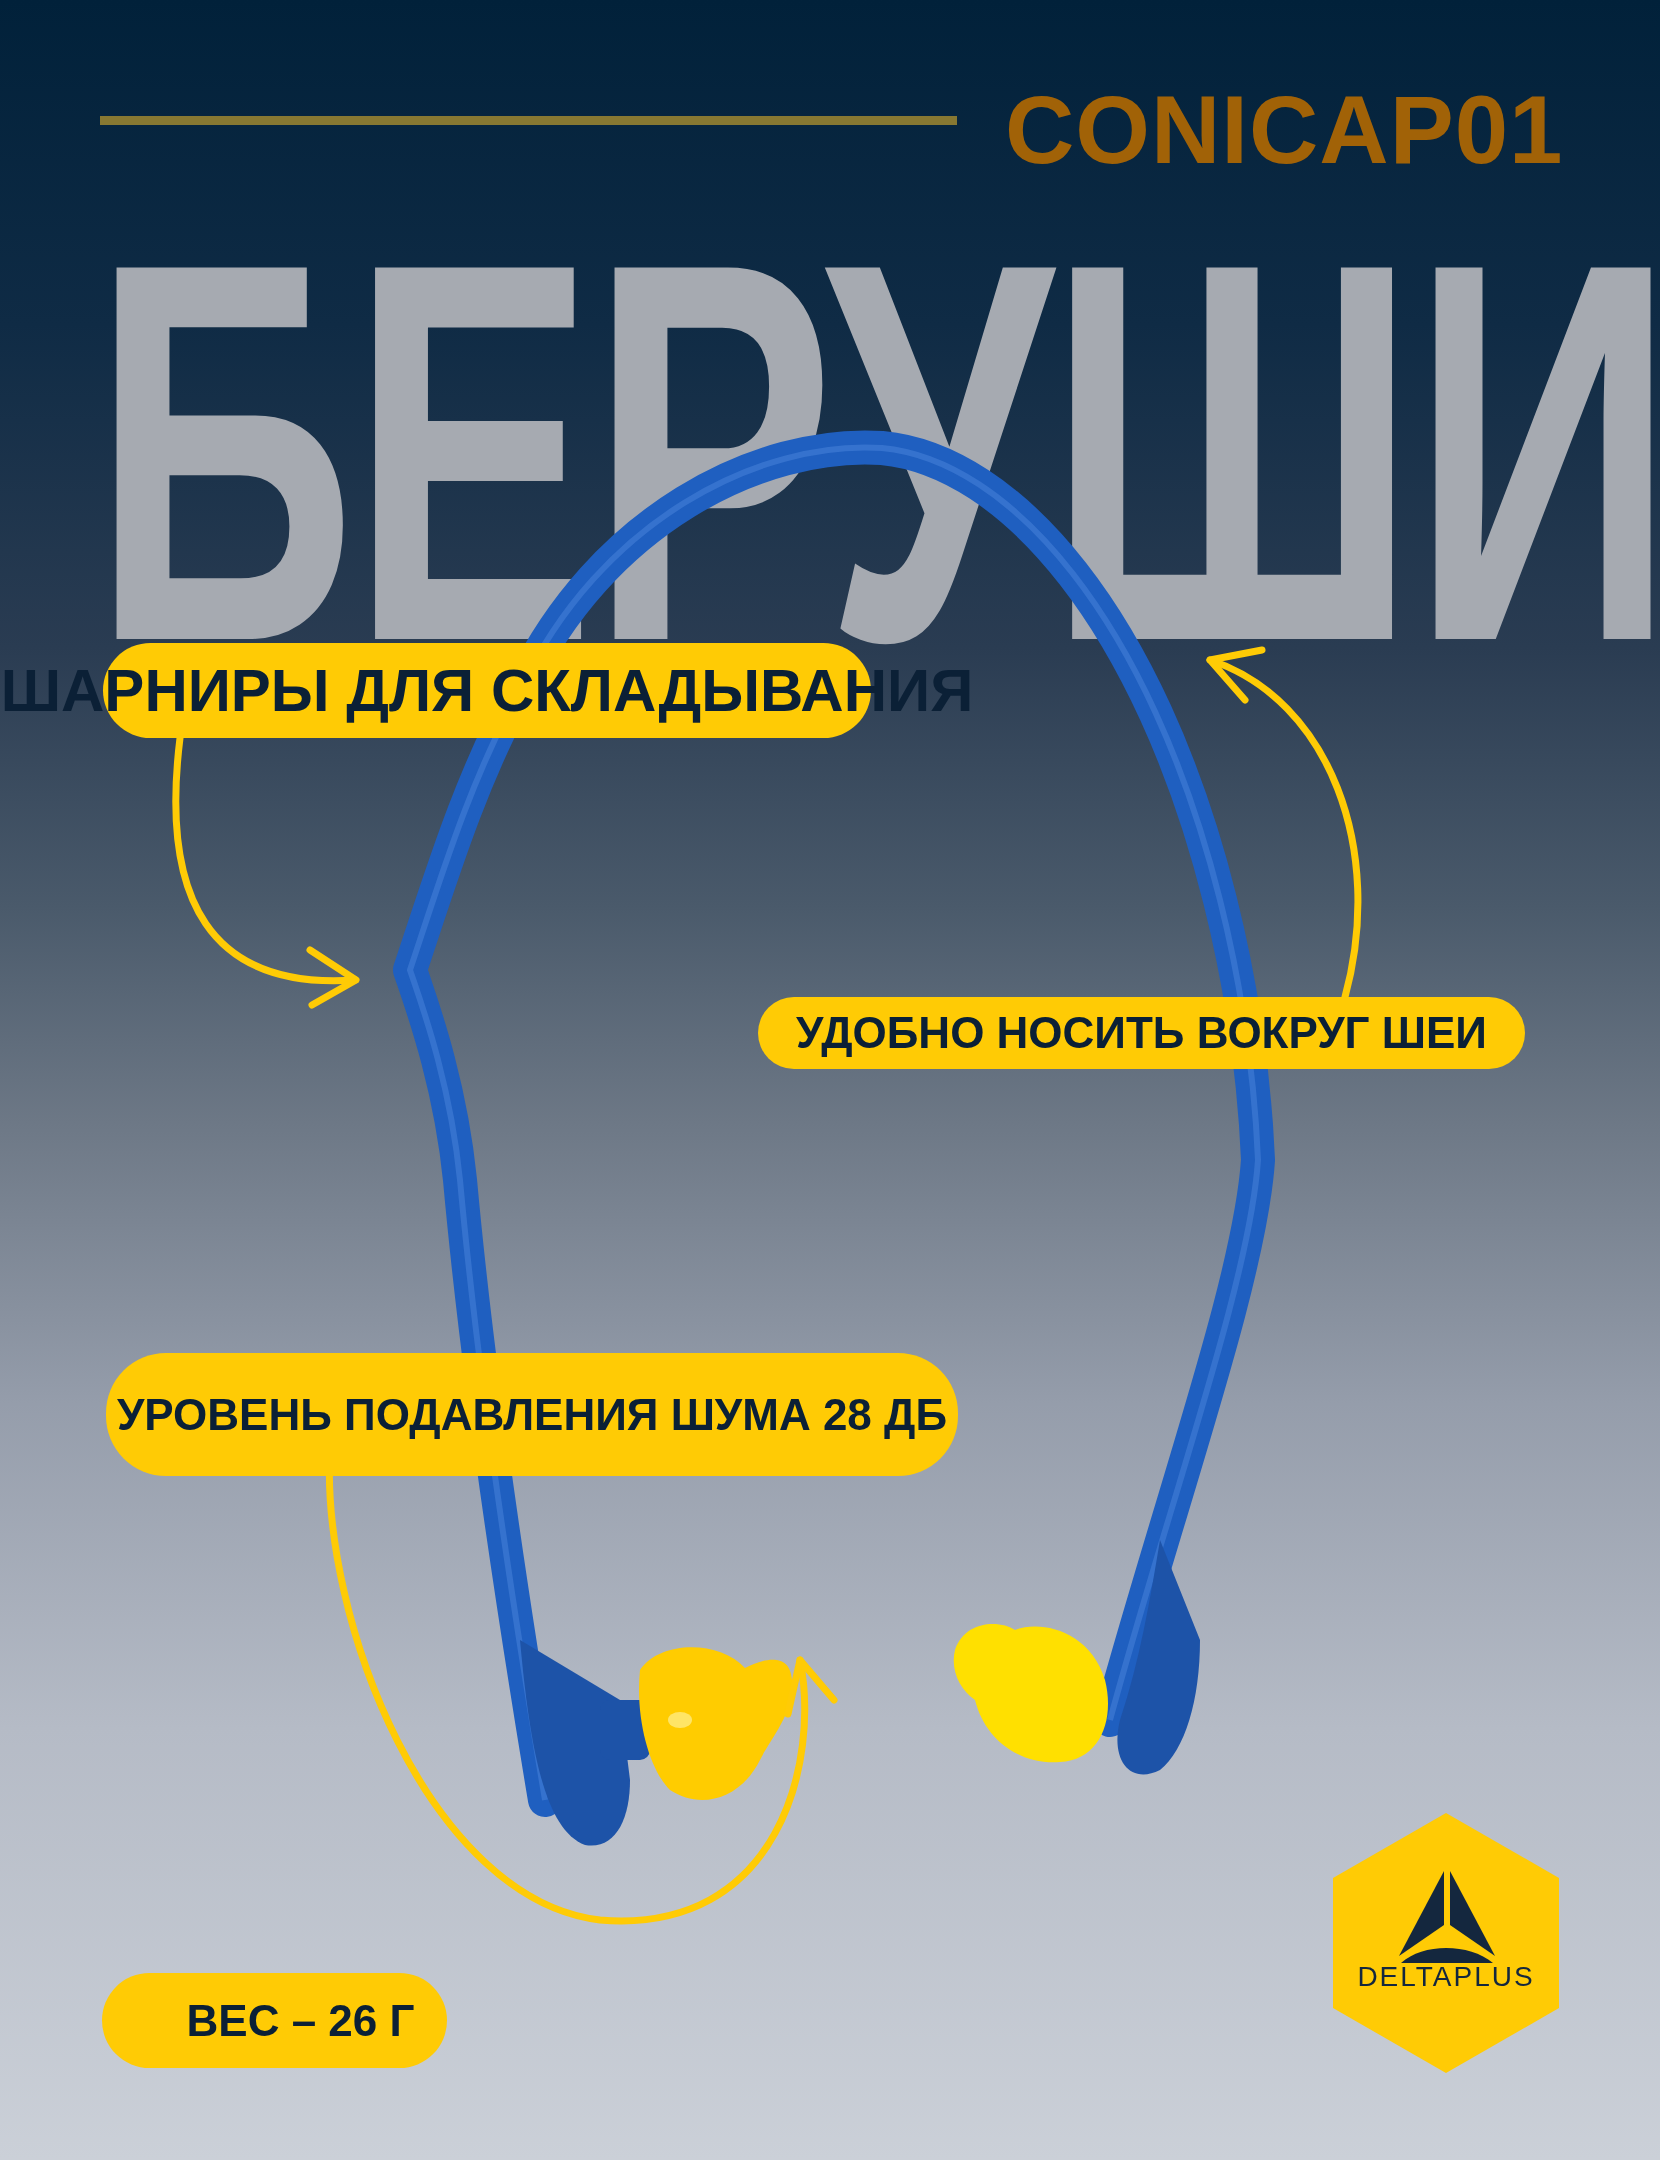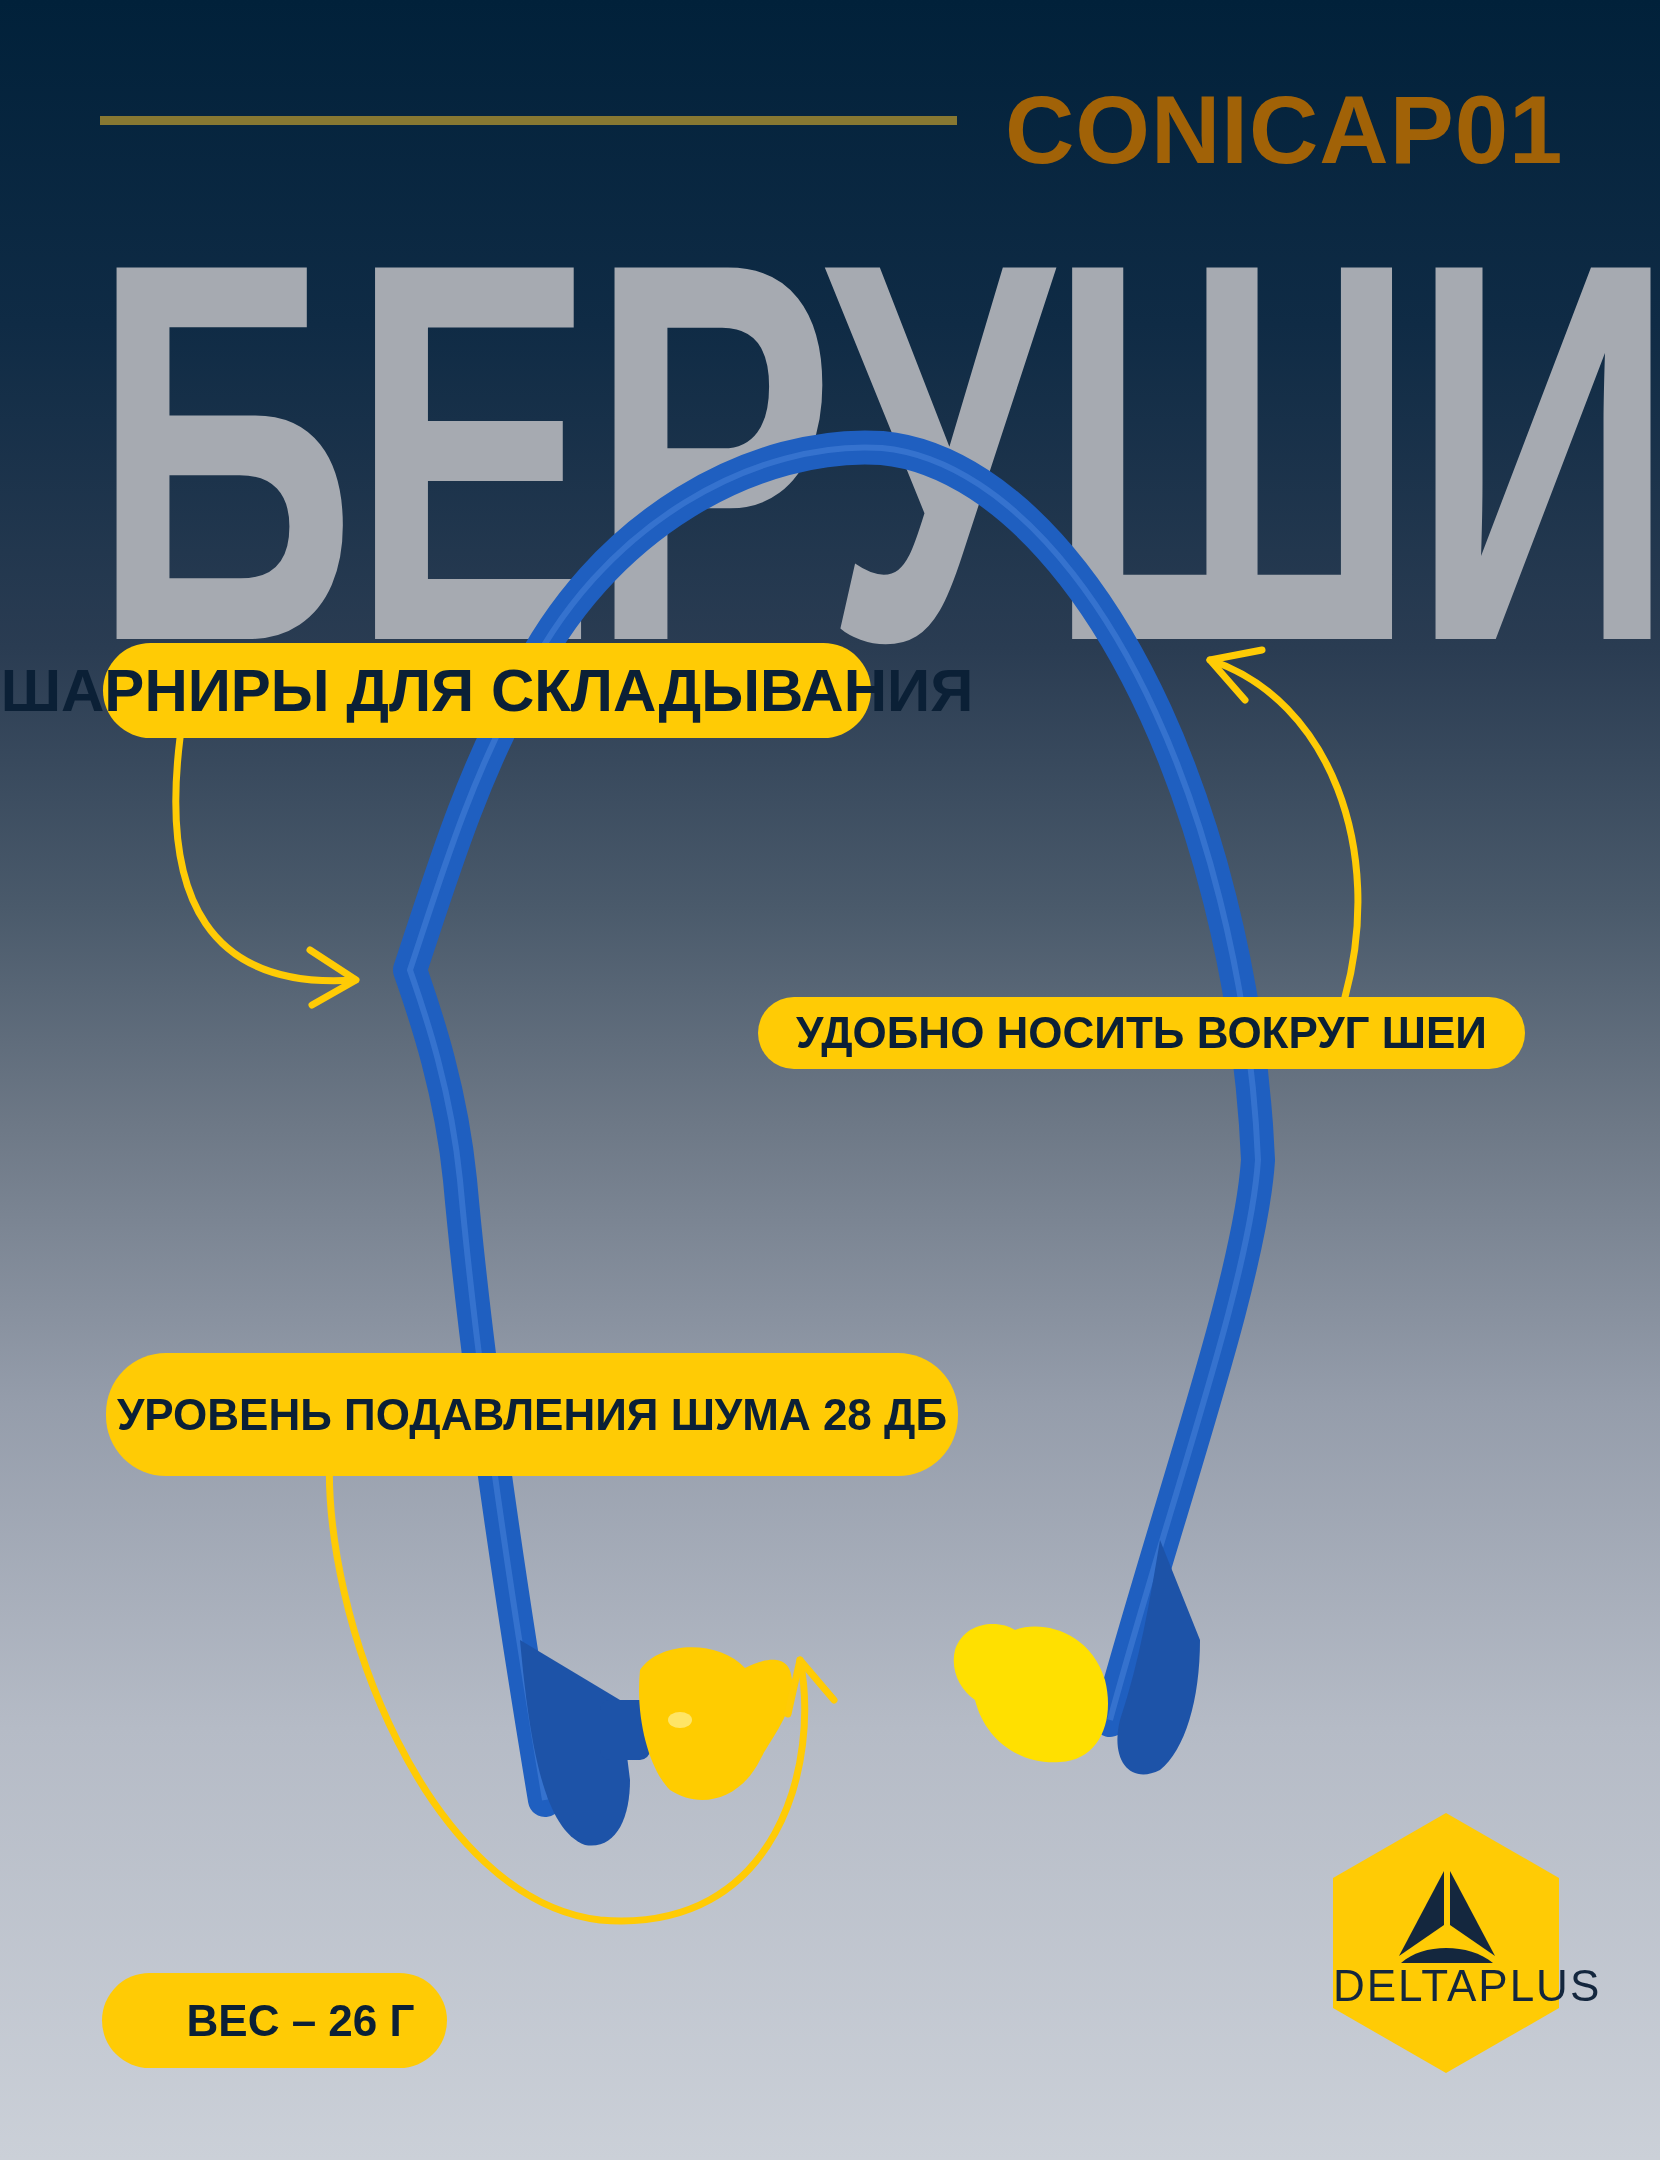--- a/index.html
+++ b/index.html
@@ -10,21 +10,21 @@
   .gold-line{left:100px;top:116px;width:857px;height:9px;background:#877832;}
   .model{left:1005px;top:82px;font-family:"Liberation Sans",sans-serif;font-weight:bold;font-size:96px;color:#a16207;letter-spacing:1px;line-height:1;}
   .title{left:92px;top:182px;font-family:"Liberation Sans",sans-serif;font-weight:bold;font-size:540px;color:#a6aab1;line-height:1;letter-spacing:-8px;transform:scaleX(0.68);transform-origin:left top;white-space:nowrap;}
   .overlay{left:0;top:0;width:1660px;height:2160px;}
   .pill{position:absolute;background:#ffcb05;border-radius:60px;display:flex;align-items:center;justify-content:center;color:#0b2036;font-weight:bold;font-family:"Liberation Sans",sans-serif;white-space:nowrap;}
   .p1{left:103px;top:643px;width:768px;height:95px;font-size:60px;}
   .p2{left:758px;top:997px;width:767px;height:72px;font-size:44px;}
   .p3{left:106px;top:1353px;width:852px;height:123px;font-size:44px;}
   .p4{left:102px;top:1973px;width:345px;height:95px;font-size:44px;justify-content:center;padding-left:52px;box-sizing:border-box;}
   .logo{left:1333px;top:1813px;width:226px;height:260px;}
-  .logo-text{left:1333px;top:1961px;width:226px;text-align:center;font-size:44px;color:#14273e;letter-spacing:2px;font-family:"Liberation Sans",sans-serif;}
+  .logo-text{left:1333px;top:1961px;width:226px;text-align:center;font-size:28px;color:#14273e;letter-spacing:2px;font-family:"Liberation Sans",sans-serif;}
 </style>
 </head>
 <body>
 
 <div class="abs gold-line"></div>
 <div class="abs model">CONICAP01</div>
 <div class="abs title">БЕРУШИ</div>
 
 <svg class="abs overlay" viewBox="0 0 1660 2160" xmlns="http://www.w3.org/2000/svg">
   <g>

